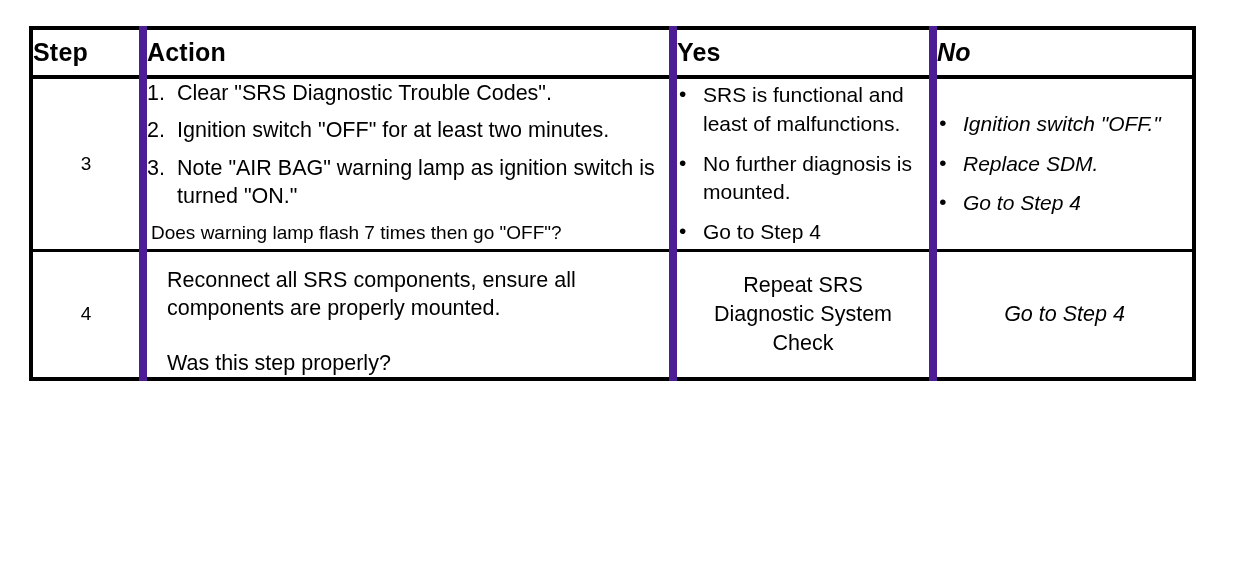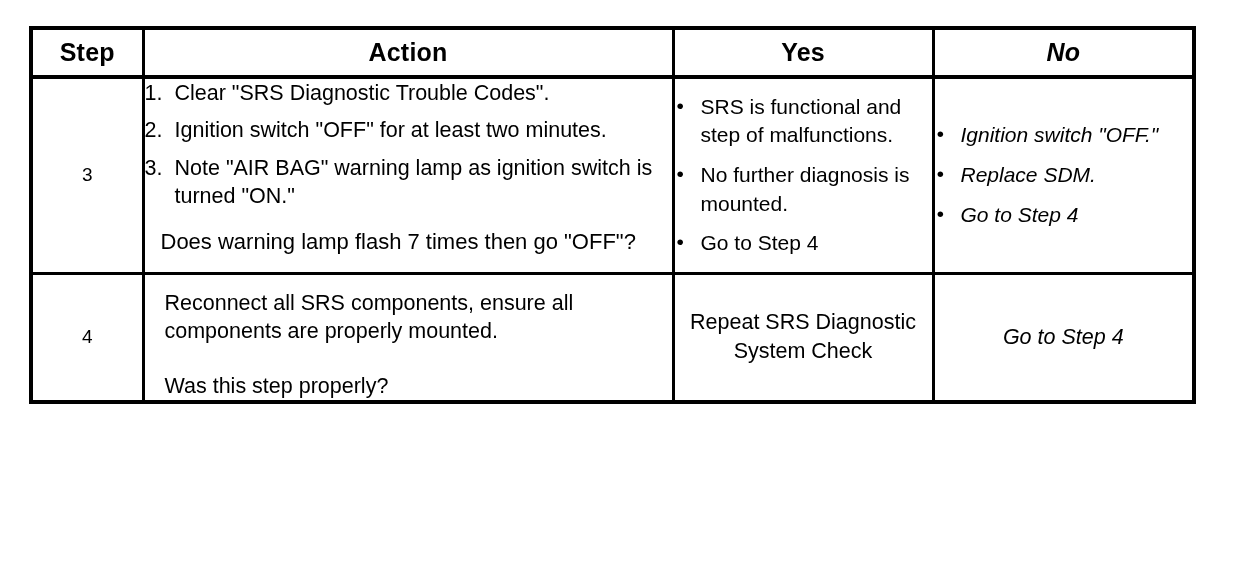--- a/index.html
+++ b/index.html
@@ -35,36 +35,36 @@
     border: 4px solid #000000;
   }
 
   .diag-table col.c-step   { width: 112px; }
   .diag-table col.c-action { width: 530px; }
   .diag-table col.c-yes    { width: 260px; }
   .diag-table col.c-no     { width: 261px; }
 
   .diag-table th,
   .diag-table td {
-    border-left: 1px solid #4c1d95;
+    border-left: 8px solid #4c1d95;
     border-right: 3px solid #000000;
     vertical-align: middle;
     padding: 0;
     background: #ffffff;
   }
   .diag-table th:first-child,
   .diag-table td:first-child { border-left: 0; }
   .diag-table th:last-child,
   .diag-table td:last-child { border-right: 0; font-style: italic; }
 
   
   .head-row th {
     border-bottom: 4px solid #000000;
     height: 45px;
-    text-align: center;
+    text-align: left;
     font-size: 25px;
     font-weight: bold;
     letter-spacing: 0.2px;
   }
 
   
   .row-3 td { border-bottom: 3px solid #000000; }
   .row-3 td.cell-step,
   .row-4 td.cell-step { text-align: center; }
 
@@ -105,23 +105,23 @@
     margin-bottom: 9px;
   }
   .numlist li .num {
     position: absolute;
     left: 0;
     top: 0;
     width: 26px;
     text-align: left;
   }
   .question {
-    font-size: 22px;
+    font-size: 19px;
     line-height: 1.32;
-    margin: 16px;
+    margin: 4px;
     padding-left: 0;
   }
 
   .plain-para {
     font-size: 21.5px;
     line-height: 1.33;
     margin: 0;
   }
   .para-gap { height: 26px; }
 
@@ -196,21 +196,21 @@
               <span>Note "AIR BAG" warning lamp as ignition switch is turned "ON."</span>
             </li>
           </ol>
           <p class="question">Does warning lamp flash 7 times then go "OFF"?</p>
         </td>
 
         <td class="cell-yes">
           <ul class="bullets">
             <li>
               <span class="bullet">•</span>
-              <span>SRS is functional and step of malfunctions.</span>
+              <span>SRS is functional and least of malfunctions.</span>
             </li>
             <li>
               <span class="bullet">•</span>
               <span>No further diagnosis is mounted.</span>
             </li>
             <li>
               <span class="bullet">•</span>
               <span>Go to Step 4</span>
             </li>
           </ul>

